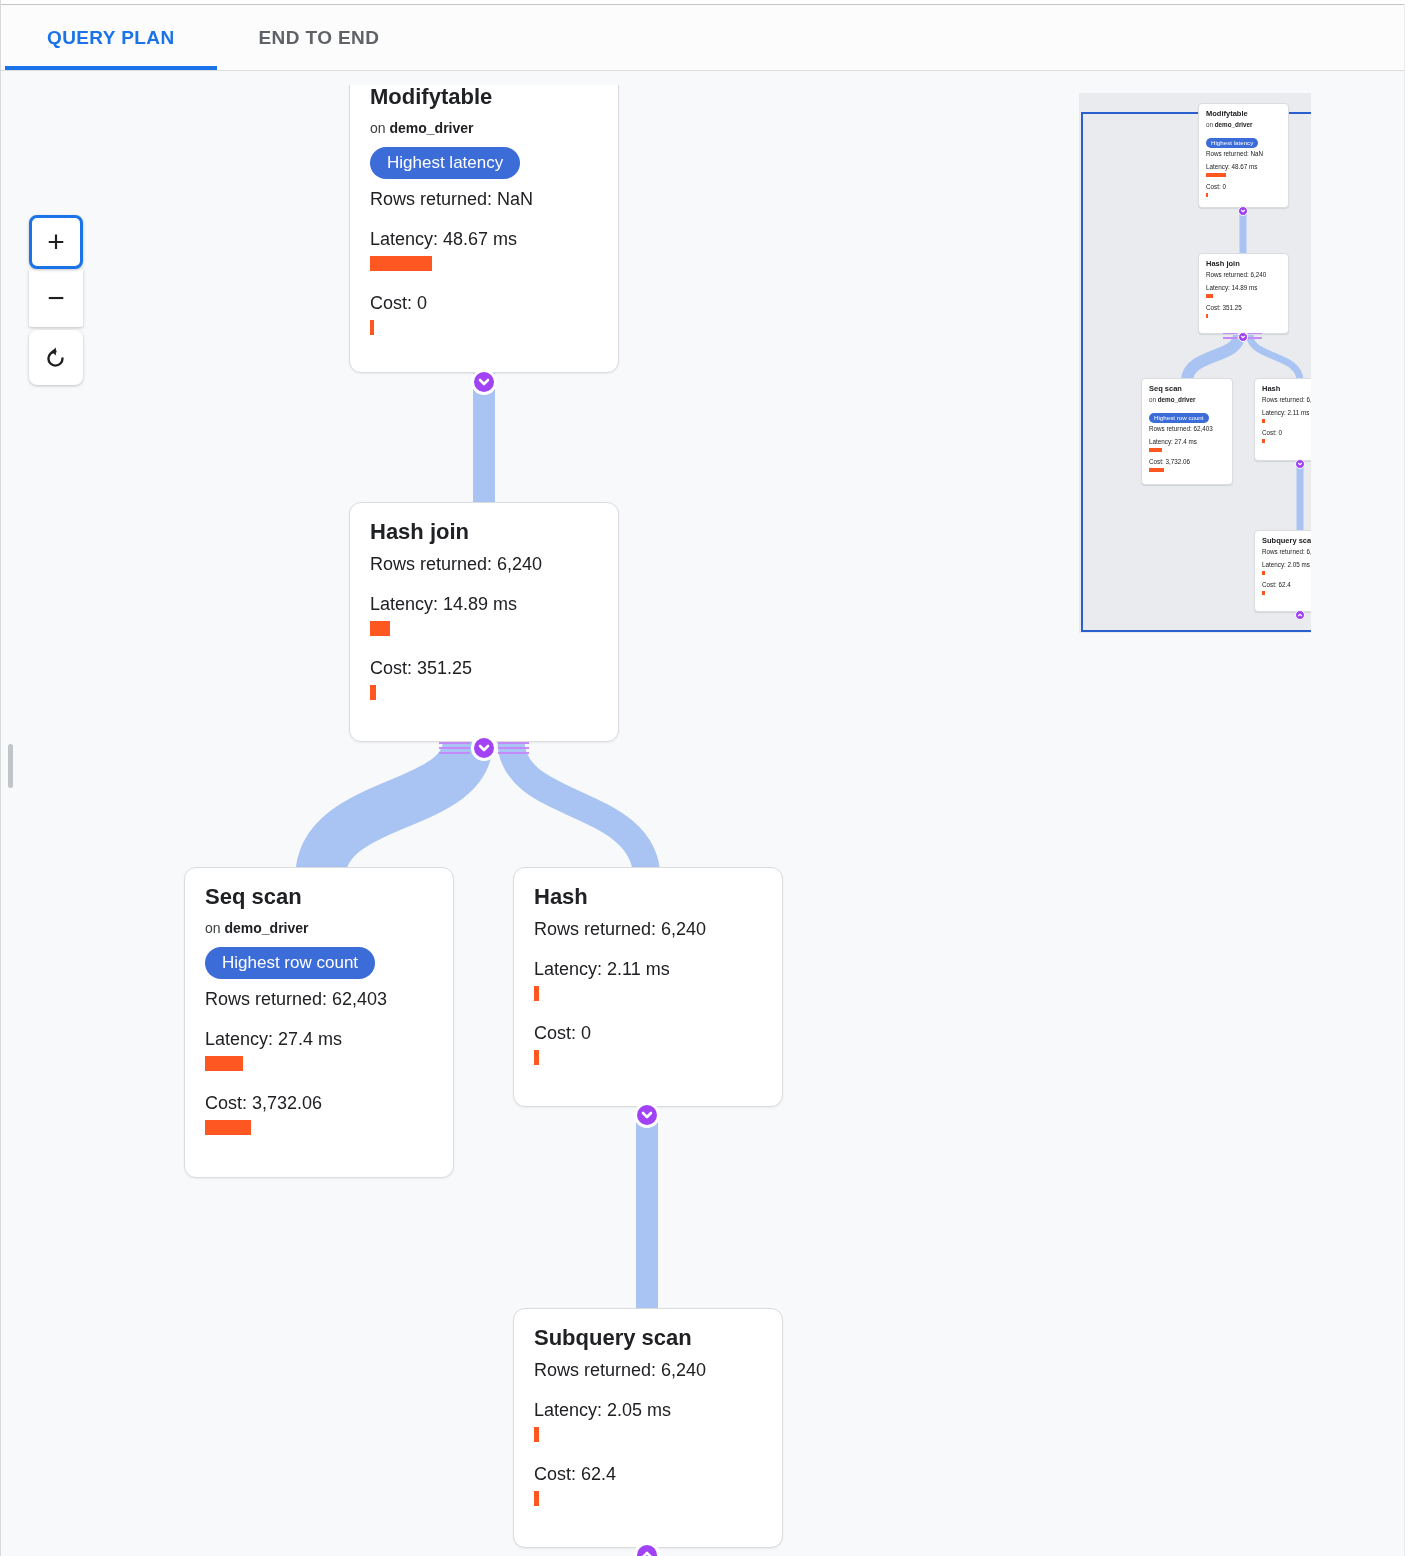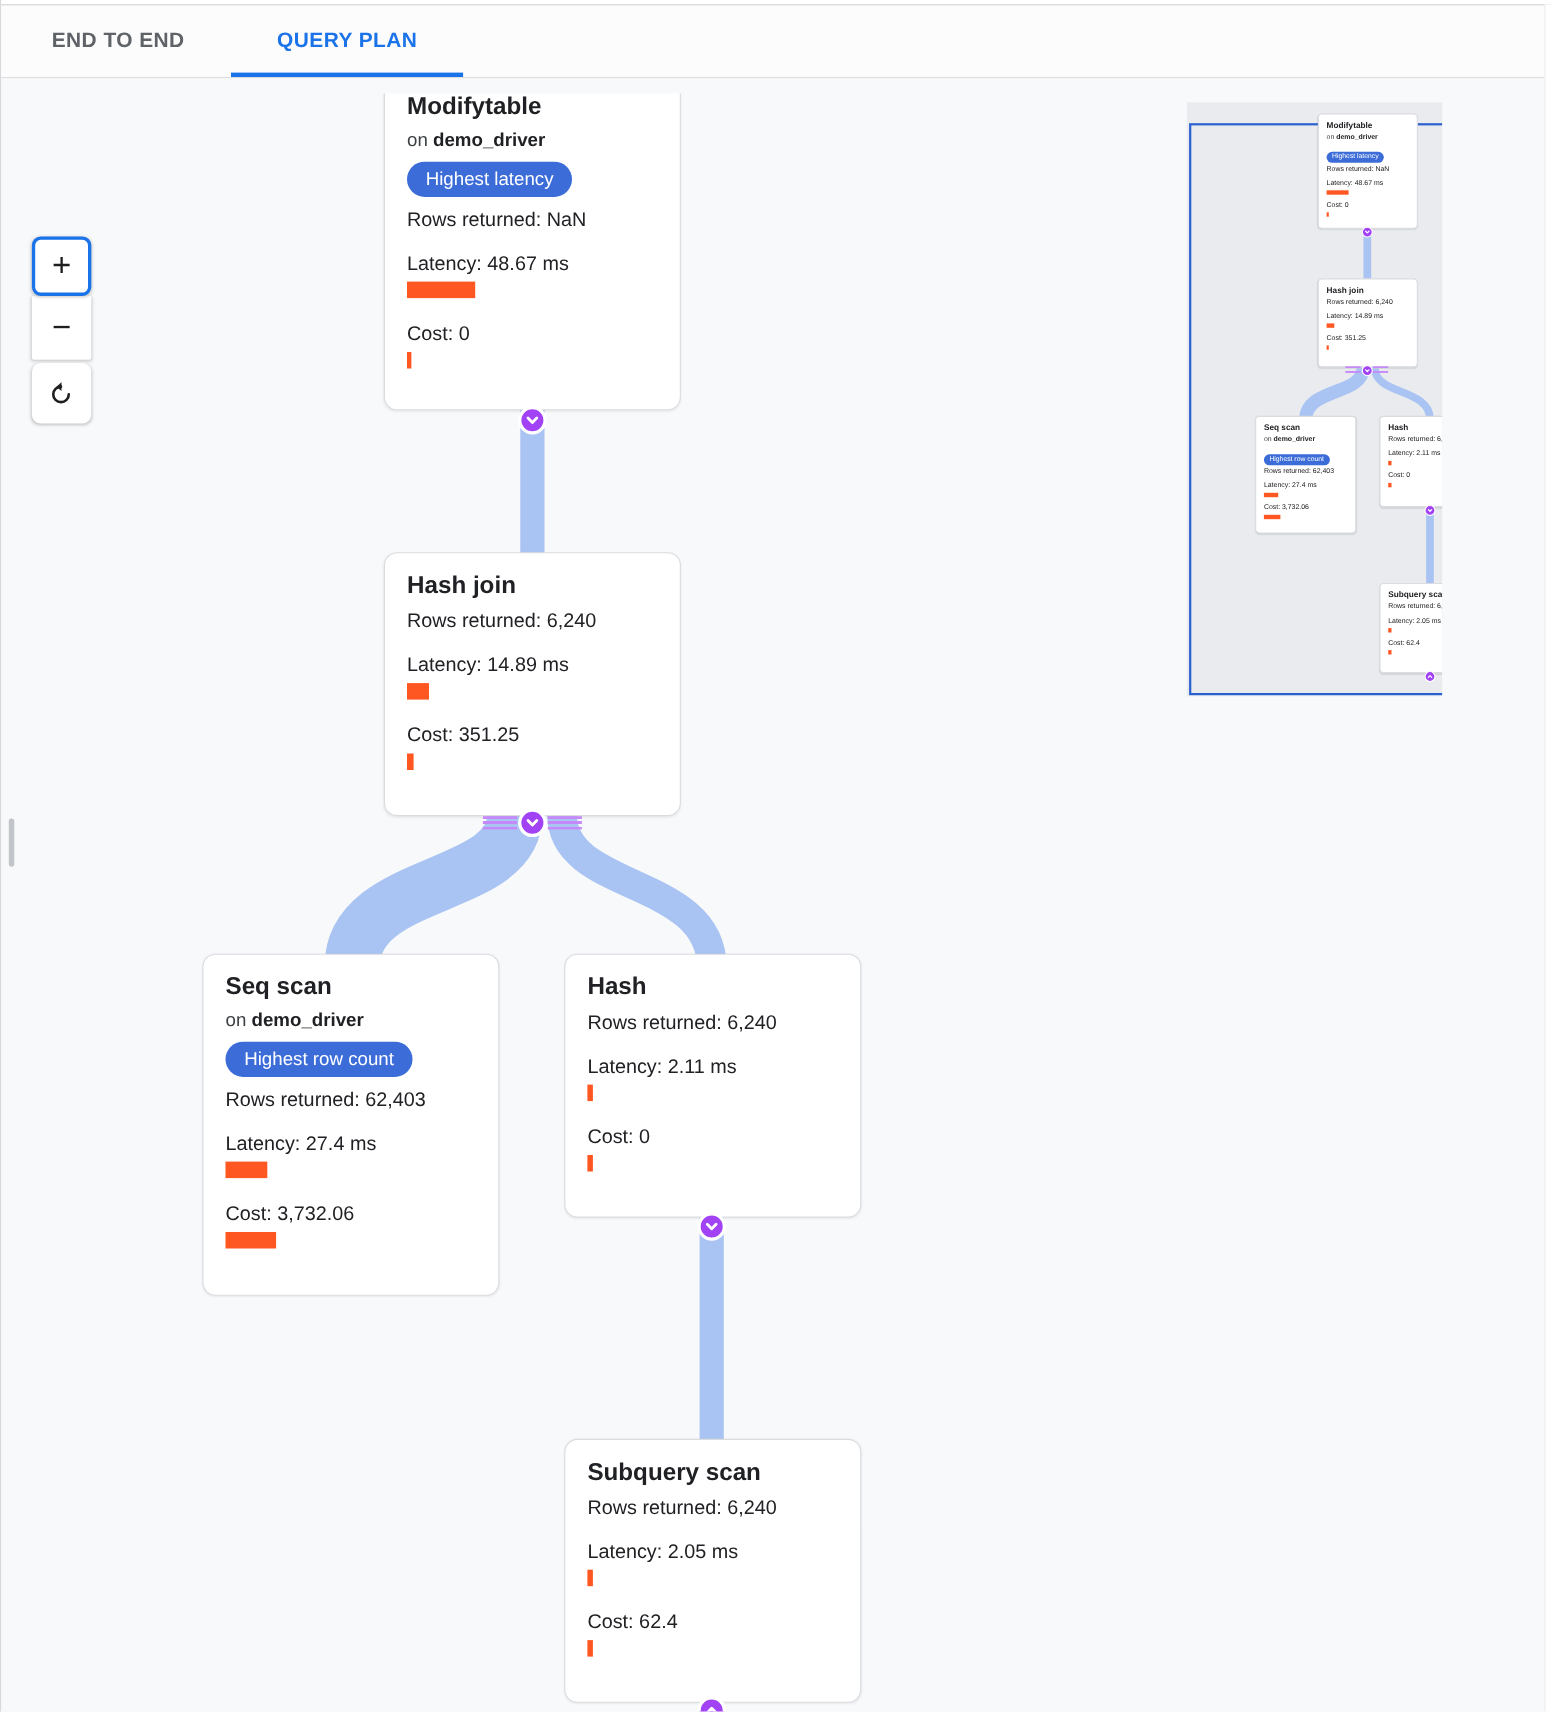--- a/index.html
+++ b/index.html
@@ -27,21 +27,21 @@
   .w22{stroke-width:22px;} .w50{stroke-width:50px;} .w27{stroke-width:27px;}
   .mw7{stroke-width:7px;} .mw12{stroke-width:12px;}
 
   
   .node{
     position:absolute;box-sizing:border-box;width:270px;background:#fff;
     border:1px solid var(--border,#dadce0);border-radius:12px;
     padding:16px 20px;z-index:2;box-shadow:0 1px 2px rgba(60,64,67,.08);
   }
   .node-title{font-size:22px;font-weight:700;line-height:26px;margin-bottom:6px;}
-  .node-on{font-size:17px;line-height:24px;margin-bottom:7px;color:#3c4043;}
+  .node-on{font-size:14px;line-height:24px;margin-bottom:7px;color:#3c4043;}
   .node-on b{color:var(--text,#202124);}
   .badge{
     display:inline-block;background:var(--badge,#3b6cd8);color:#fff;
     font-size:17px;line-height:22px;padding:5px 17px;border-radius:17px;margin-bottom:9px;
   }
   .node-line{font-size:18px;font-weight:500;line-height:22px;}
   .rows{margin-bottom:18px;}
   .metric{margin-bottom:21px;}
   .metric:last-child{margin-bottom:0;}
   .bar{height:15px;background:var(--orange,#ff5722);margin-top:6px;}
@@ -101,22 +101,22 @@
   .mini-stripe{
     position:absolute;height:6px;width:14px;z-index:3;
     background:linear-gradient(var(--stripe,#c58af9) 0 1.5px,transparent 1.5px 4.5px,var(--stripe,#c58af9) 4.5px 6px);
   }
 </style>
 </head>
 <body>
 
 <div class="top-strip"></div>
 <div class="tabbar">
+  <div class="tab active"><span>QUERY PLAN</span></div>
   <div class="tab"><span>END TO END</span></div>
-  <div class="tab active"><span>QUERY PLAN</span></div>
 </div>
 <div class="right-track"></div>
 <div class="v-scroll-thumb"></div>
 
 <div class="canvas">
 
   <svg class="edges" width="1410" height="1486">
     <path class="edge w22" d="M483,286 L483,424"></path>
     <path class="edge w50" d="M467,656 C467,726 319,712 319,794"></path>
     <path class="edge w27" d="M510,656 C510,726 646,712 646,794"></path>

